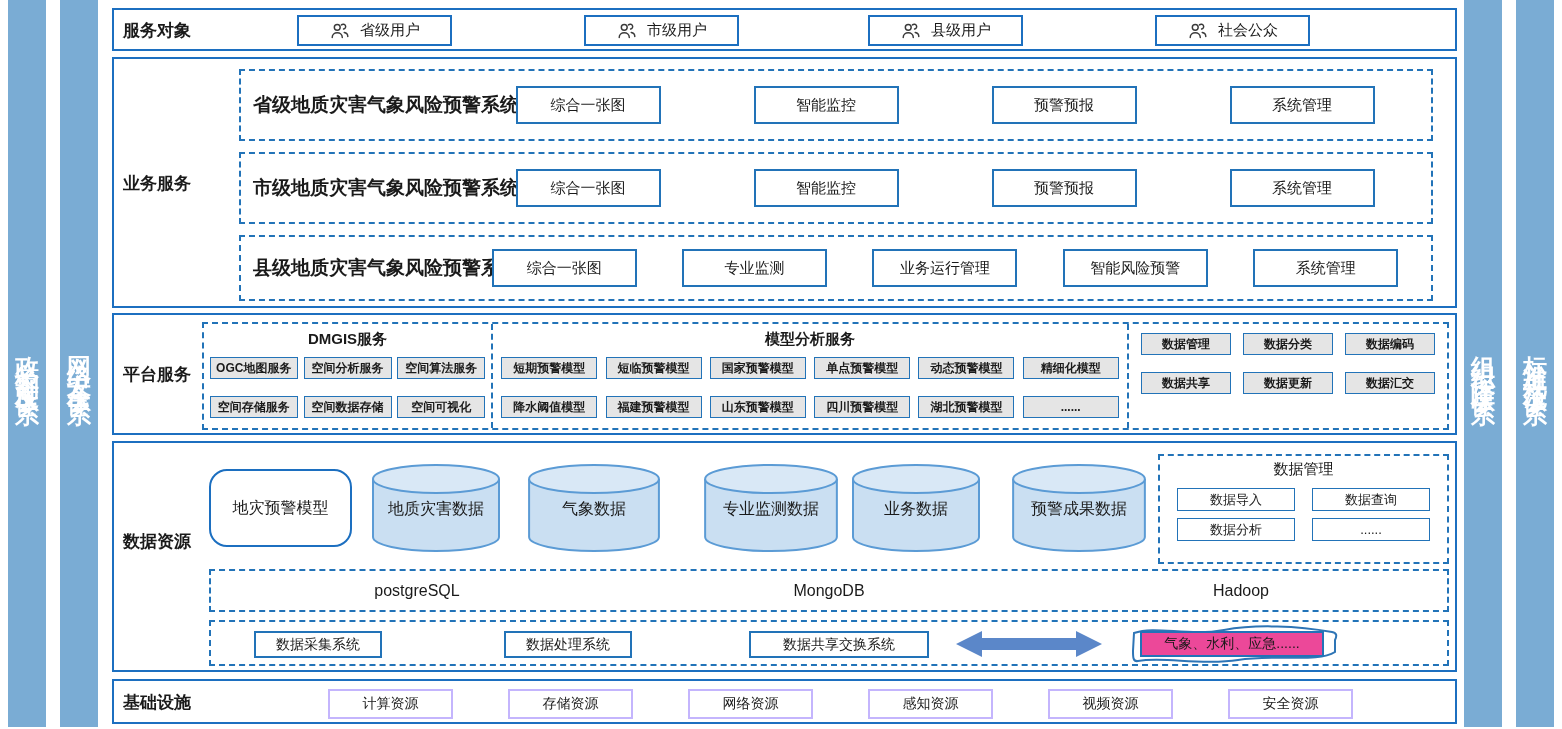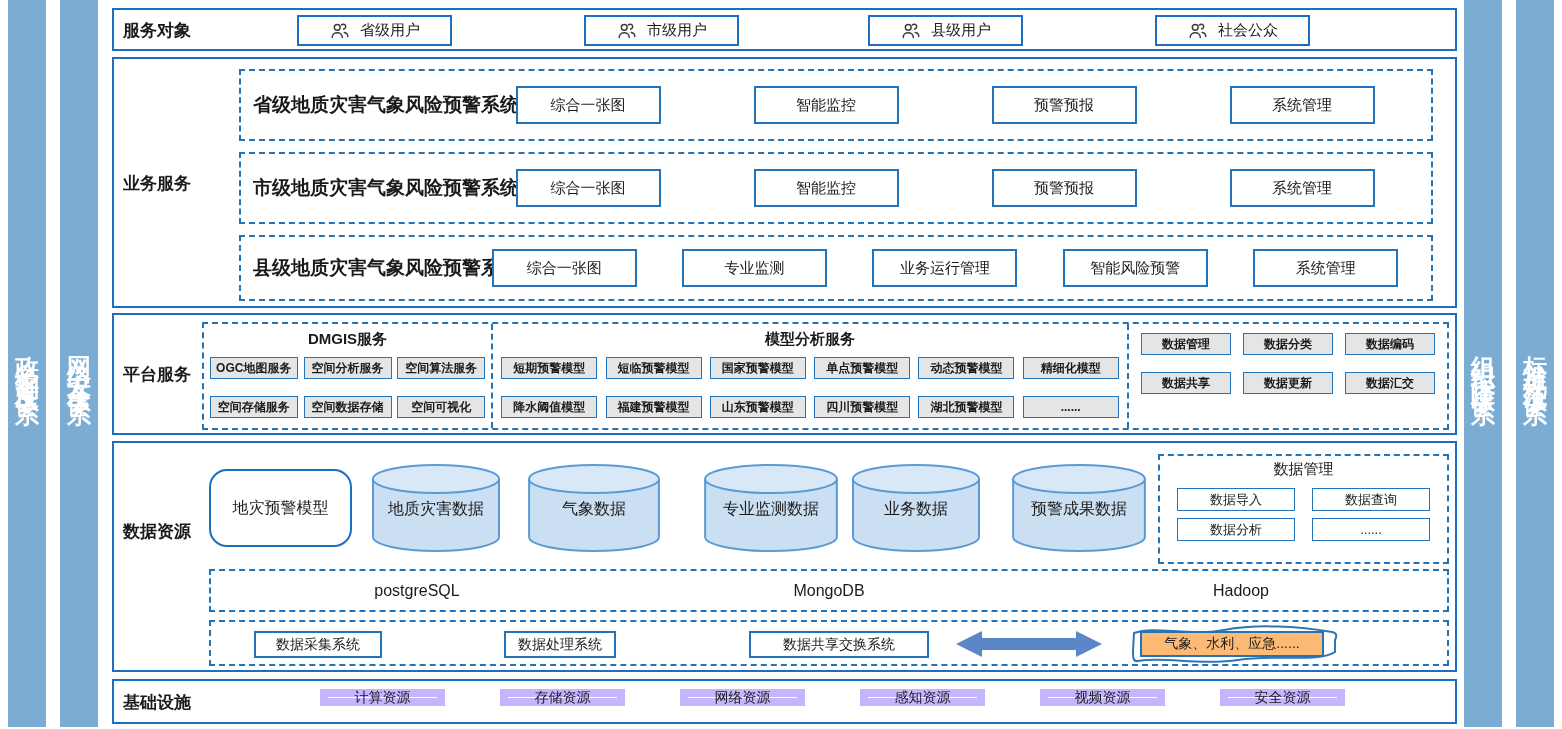--- a/index.html
+++ b/index.html
@@ -56,26 +56,26 @@
           border:2px dashed #2273b8;box-sizing:border-box;display:flex;align-items:center;}
   .db-box div{flex:1;text-align:center;font-size:16px;}
   .flow-box{position:absolute;left:95px;top:177px;width:1240px;height:46px;
             border:2px dashed #2273b8;box-sizing:border-box;}
   .flow-item{position:absolute;top:9px;height:27px;border:2px solid #2273b8;box-sizing:border-box;
              display:flex;align-items:center;justify-content:center;font-size:14px;background:#fff;}
   .arrow-wrap{position:absolute;left:745px;top:7px;width:146px;height:30px;}
   .wavy{position:absolute;left:915px;top:1px;width:216px;height:42px;}
   .wavy svg{position:absolute;left:0;top:0;}
   .wavy-inner{position:absolute;left:14px;top:8px;width:184px;height:26px;
-              border:2px solid #2273b8;box-sizing:border-box;background:#fdba74;
+              border:2px solid #2273b8;box-sizing:border-box;background:#ec4899;
               display:flex;align-items:center;justify-content:center;font-size:14px;}
   
-  .infra-box{position:absolute;top:8px;width:125px;height:17px;border:8px solid #c4b5fd;
+  .infra-box{position:absolute;top:8px;width:125px;height:30px;border:2px solid #c4b5fd;
              box-sizing:border-box;display:flex;align-items:center;justify-content:center;
-             font-size:14px;background:#fff;}
+             font-size:14px;background:#fff;margin-left:8px;}
 </style>
 </head>
 <body>
 
 <div class="canvas">
 
   <div class="vbar" style="left:8px">
       <span>政策制度体系</span>
     </div>
   <div class="vbar" style="left:60px">
@@ -211,21 +211,21 @@
           <div class="cell w-data">数据共享</div>
           <div class="cell w-data">数据更新</div>
           <div class="cell w-data">数据汇交</div>
         </div>
       </div>
 
     </div>
   </div>
 
   <div class="sec" style="top:441px;height:231px;">
-    <div class="sec-label" style="top:88px">数据资源</div>
+    <div class="sec-label" style="top:98px">数据资源</div>
 
     <div class="model-box">地灾预警模型</div>
 
     <div class="cyl" style="left:256px;width:132px;">
       <svg viewBox="0 0 132 92" preserveAspectRatio="none">
           <path d="M3 16 V74 a63 14 0 0 0 126 0 V16" fill="#cadff2" stroke="#5b9bd5" stroke-width="2" vector-effect="non-scaling-stroke"></path>
           <ellipse cx="66" cy="16" rx="63" ry="14" fill="#d9e8f6" stroke="#5b9bd5" stroke-width="2" vector-effect="non-scaling-stroke"></ellipse>
         </svg>
       <span>地质灾害数据</span>
     </div>
@@ -271,21 +271,21 @@
     </div>
 
     <div class="db-box">
       <div>postgreSQL</div>
       <div>MongoDB</div>
       <div>Hadoop</div>
     </div>
 
     <div class="flow-box">
       <div class="flow-item" style="left:43px;width:128px;">数据采集系统</div>
-      <div class="flow-item" style="left:293px;width:112px;">数据处理系统</div>
+      <div class="flow-item" style="left:293px;width:128px;">数据处理系统</div>
       <div class="flow-item" style="left:538px;width:180px;">数据共享交换系统</div>
       <div class="arrow-wrap">
         <svg width="146" height="30" viewBox="0 0 146 30">
             <polygon points="0,15 26,2 26,9 120,9 120,2 146,15 120,28 120,21 26,21 26,28" fill="#5b87c9"></polygon>
           </svg>
       </div>
       <div class="wavy">
         <svg width="216" height="42" viewBox="0 0 216 42">
           <path d="M8,10 C30,2 62,14 98,7 C130,1 172,3 206,9 C211,10 211,13 209,17 L209,29 C192,40 152,31 112,37 C74,43 38,33 12,38 C7,39 7,34 7,28 Z" fill="#fff" stroke="#2e75b6" stroke-width="2"></path>
         </svg>

